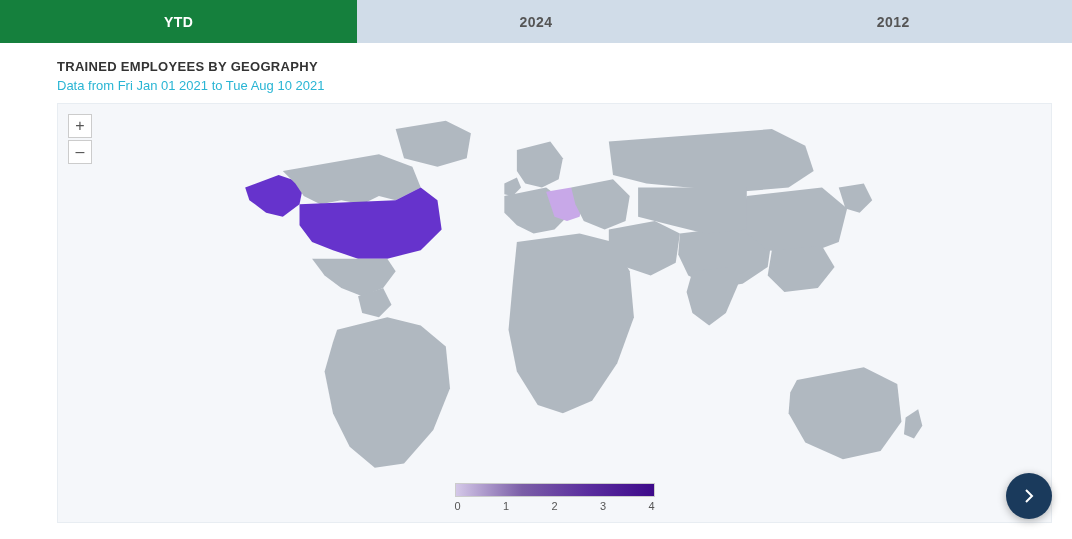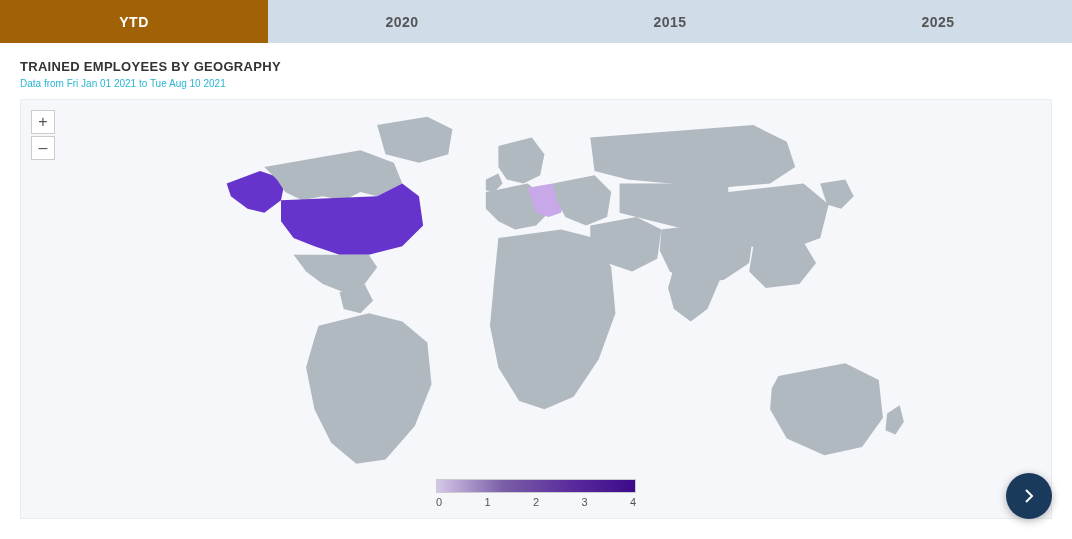--- a/index.html
+++ b/index.html
@@ -17,38 +17,39 @@
       display: flex;
       align-items: center;
       justify-content: center;
       font-size: 14px;
       font-weight: 600;
       color: #555;
       cursor: pointer;
       letter-spacing: 0.5px;
     }
     .tab.active {
-      background: #a16207;
+      background: #15803d;
       color: #fff;
     }
 
     
     .content {
       padding: 16px 20px 10px 20px;
       position: relative;
+      margin-left: 37px;
     }
     .chart-title {
       font-size: 13px;
       font-weight: 700;
       color: #333;
       letter-spacing: 0.3px;
       margin-bottom: 4px;
     }
     .chart-subtitle {
-      font-size: 10px;
+      font-size: 13px;
       color: #29b5d4;
       margin-bottom: 10px;
     }
 
     
     .map-container {
       position: relative;
       width: 100%;
       height: 420px;
       background: #f5f7fa;
@@ -127,23 +128,22 @@
       cursor: pointer;
       font-size: 18px;
       box-shadow: 0 2px 8px rgba(0,0,0,0.3);
     }
   </style>
 </head>
 <body>
 
 <div class="tab-bar">
   <div class="tab active">YTD</div>
-  <div class="tab">2020</div>
-  <div class="tab">2015</div>
-  <div class="tab">2025</div>
+  <div class="tab">2024</div>
+  <div class="tab">2012</div>
 </div>
 
 <div class="content">
   <div class="chart-title">TRAINED EMPLOYEES BY GEOGRAPHY</div>
   <div class="chart-subtitle">Data from Fri Jan 01 2021 to Tue Aug 10 2021</div>
 
   <div class="map-container">
 
     <div class="zoom-controls">
       <div class="zoom-btn">+</div>

